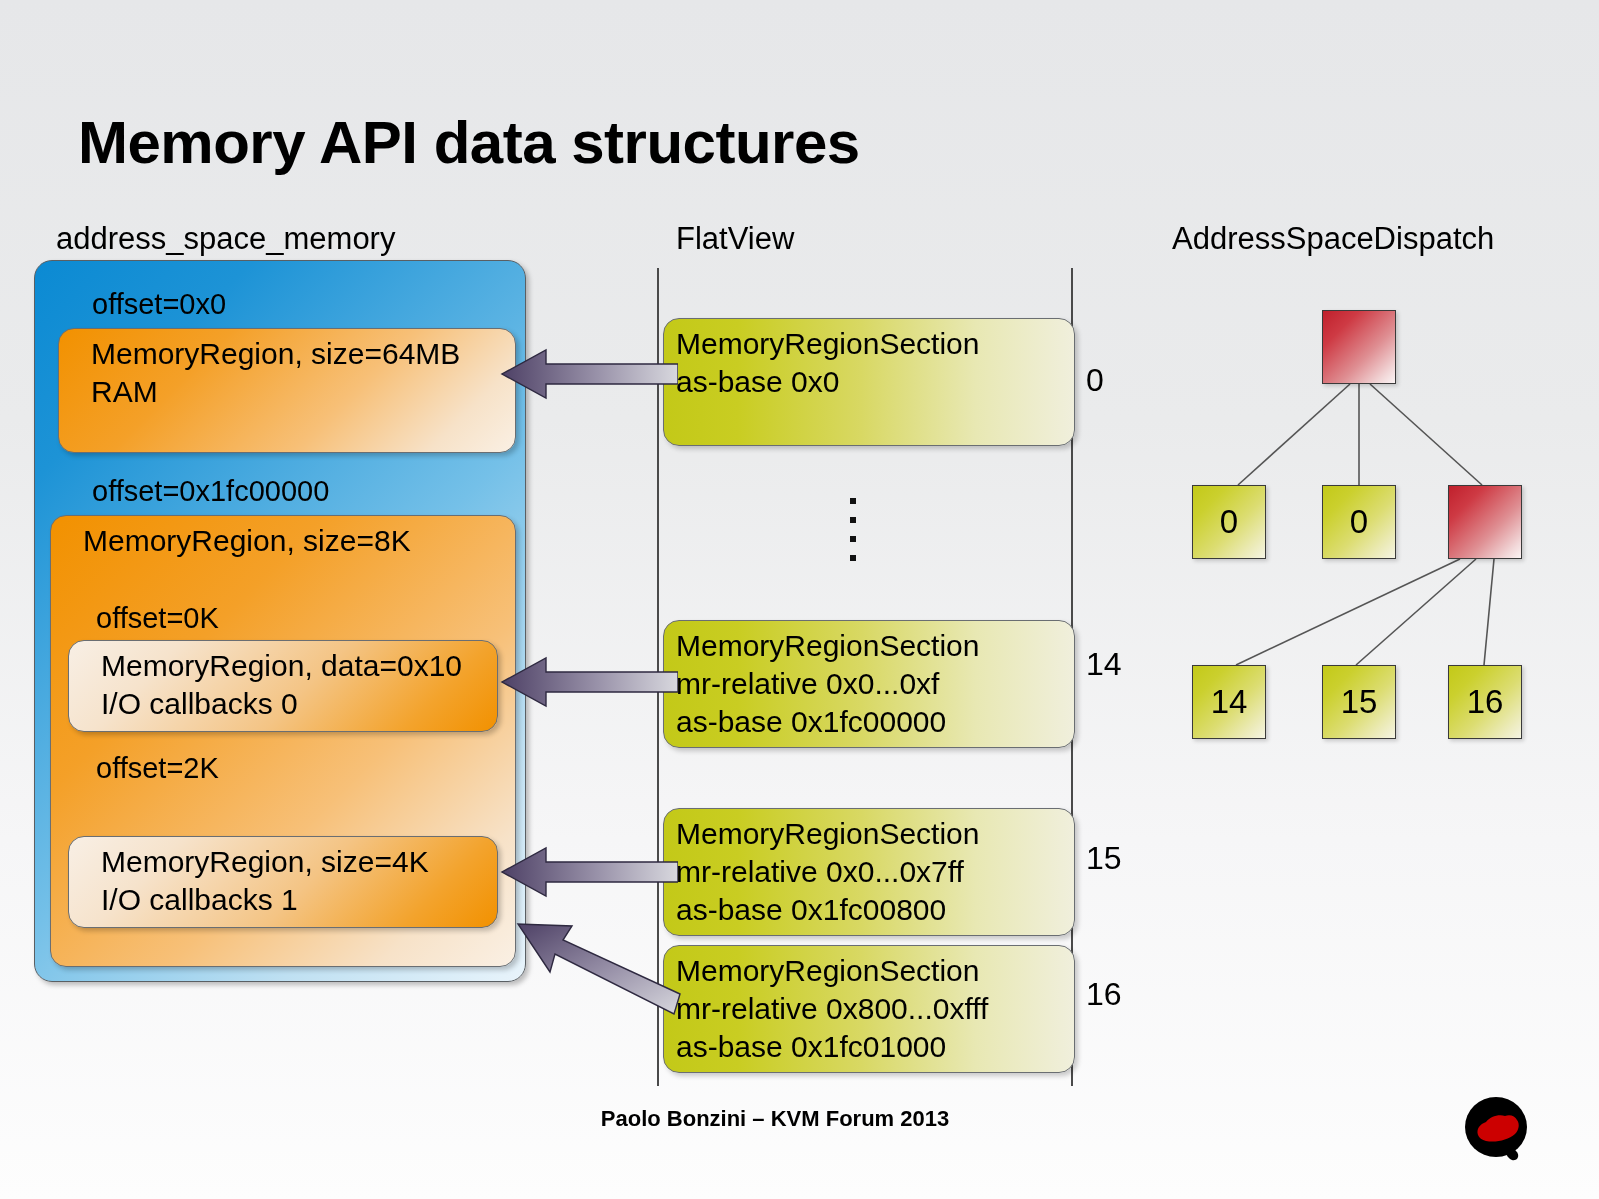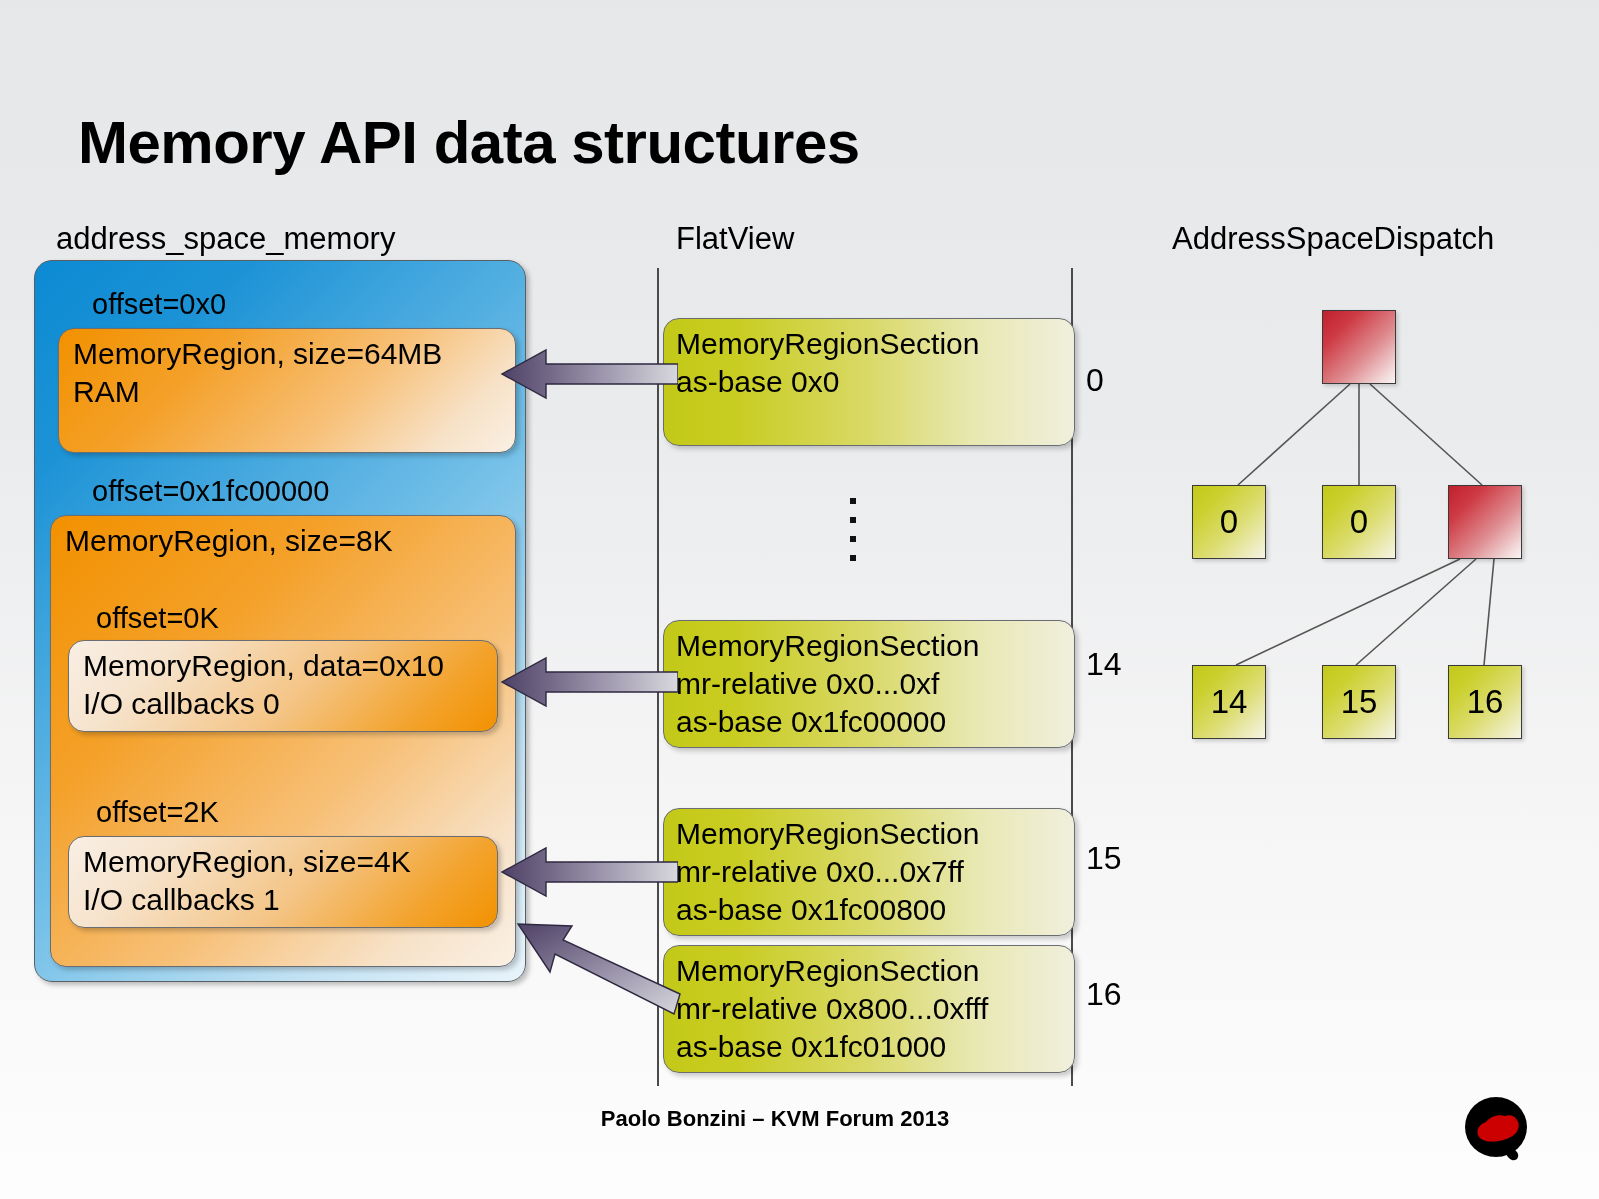--- a/index.html
+++ b/index.html
@@ -57,21 +57,21 @@
   }
 
   
   .mr-box {
     position: absolute;
     border: 1.5px solid #6a6e72;
     border-radius: 16px;
     box-sizing: border-box;
     box-shadow: 3px 3px 5px rgba(0,0,0,0.22);
     color: #000;
-    padding: 6px 12px 6px 14px;
+    padding: 6px 12px 6px 32px;
   }
   
   .grad-orange {
     background: linear-gradient(135deg, #f29100 0%, #f4a028 30%, #f7c078 62%, #f7e2c8 85%, #faf0e4 100%);
   }
   
   .grad-cream {
     background: linear-gradient(135deg, #f8efe5 0%, #f6e3cc 22%, #f4c484 55%, #f3a32c 82%, #f29100 100%);
   }
   
@@ -95,21 +95,21 @@
 
   
   #mr-ram        { left: 58px;  top: 328px; width: 458px; height: 125px; }
   #mr-8k         { left: 50px;  top: 515px; width: 466px; height: 452px; }
   #mr-io0        { left: 68px;  top: 640px; width: 430px; height: 92px; }
   #mr-io1        { left: 68px;  top: 836px; width: 430px; height: 92px; }
 
   #off-0x0       { left: 92px;  top: 288px; }
   #off-1fc       { left: 92px;  top: 475px; }
   #off-0k        { left: 96px;  top: 602px; text-align: right; }
-  #off-2k        { left: 96px;  top: 796px; }
+  #off-2k        { left: 96px;  top: 752px; }
 
   
   .fv-rule {
     position: absolute;
     width: 2px;
     background: #4a4a4a;
   }
   #fv-rule-left  { left: 657px;  top: 268px; height: 818px; }
   #fv-rule-right { left: 1071px; top: 268px; height: 818px; }
 

